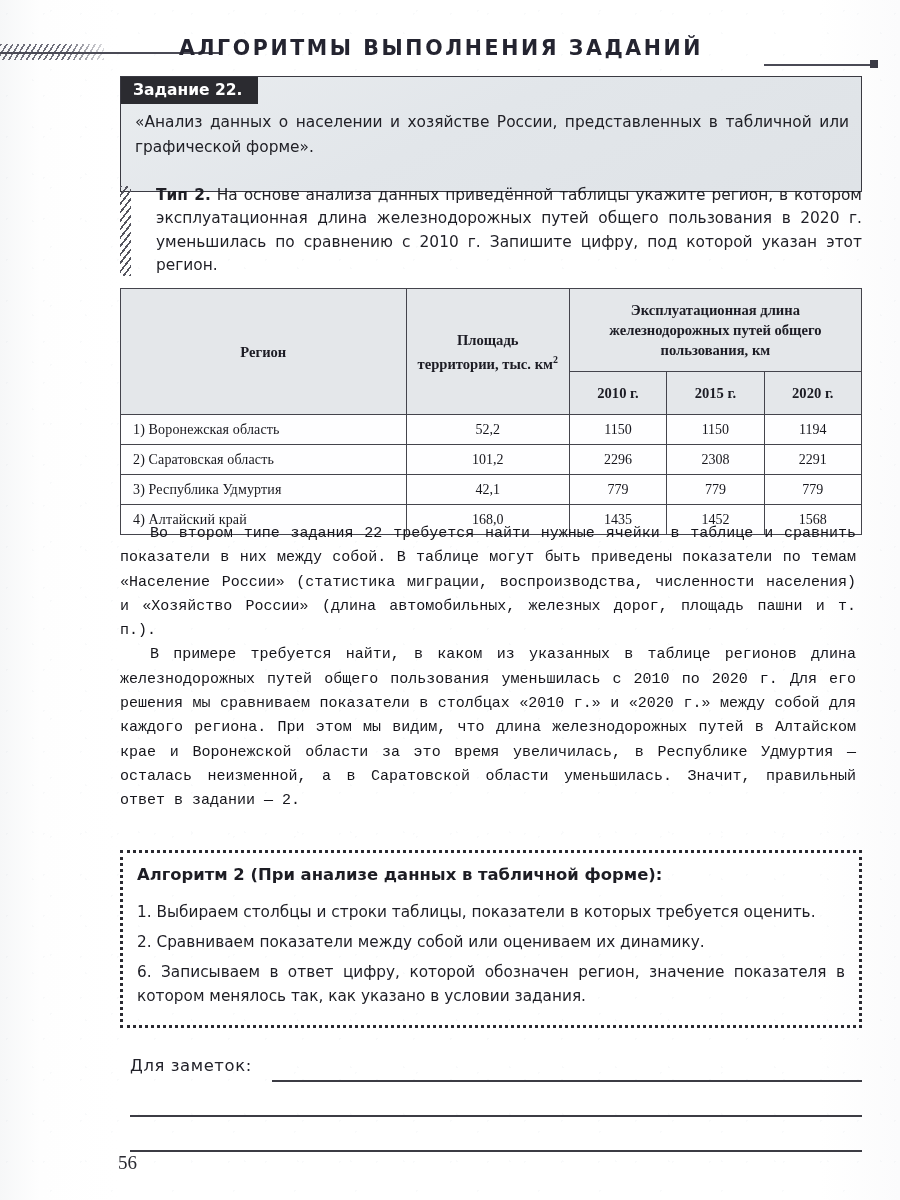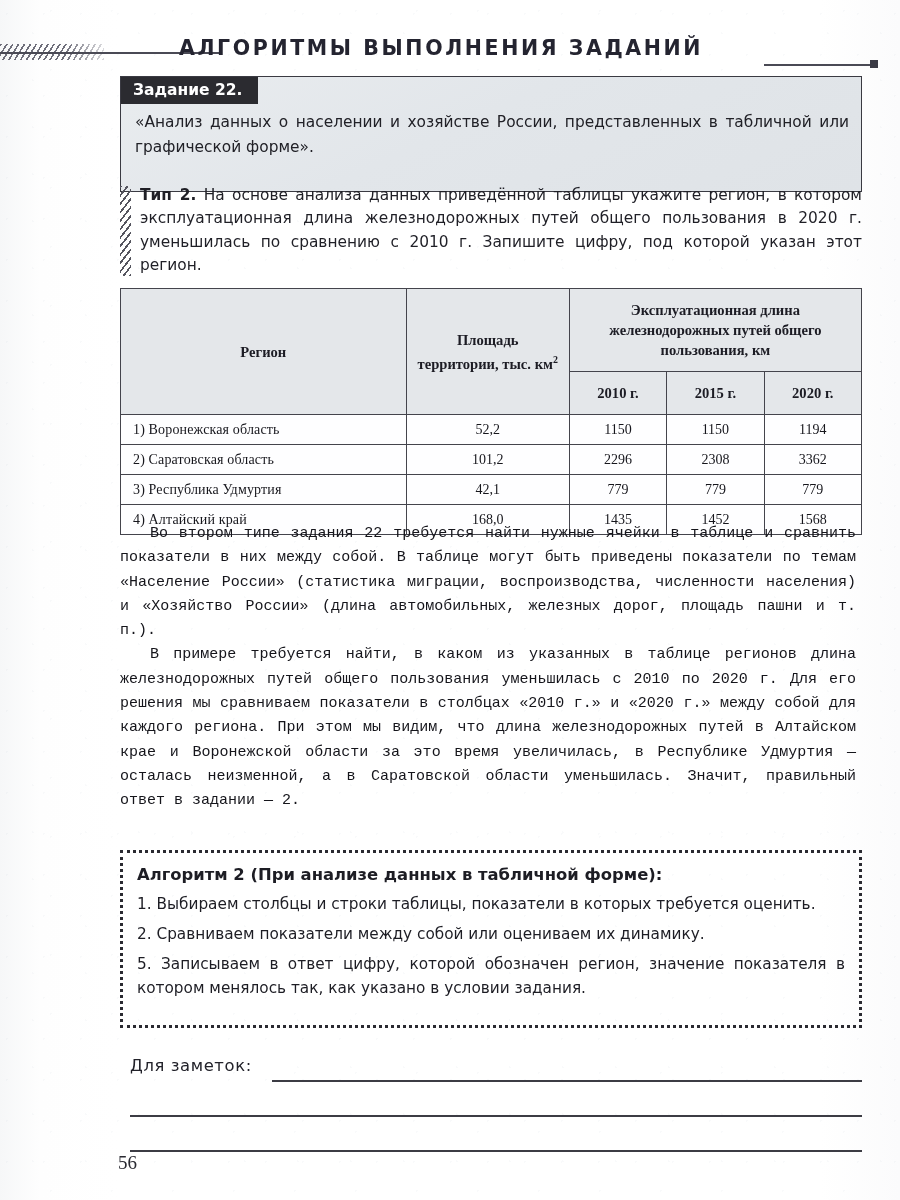--- a/index.html
+++ b/index.html
@@ -121,21 +121,21 @@
   .type-hatch {
     position: absolute;
     left: 0; top: 2px;
     width: 11px; height: 90px;
     background: repeating-linear-gradient(
       -52deg,
       #55555f 0px, #55555f 1.7px,
       rgba(255,255,255,0) 1.7px, rgba(255,255,255,0) 5.2px);
   }
   .type-text {
-    margin-left: 20px;
+    margin-left: 36px;
     font-family: "DejaVu Sans", sans-serif;
     font-size: 15.4px;
     line-height: 23.4px;
     text-align: justify;
     color: #1f1f26;
   }
   .type-text b { font-weight: bold; }
 
   
   .data-table {
@@ -197,21 +197,21 @@
     width: 742px; height: 178px;
     border: 3px dotted #2a2a31;
     padding: 10px 14px 8px 14px;
     font-family: "DejaVu Sans", sans-serif;
     color: #1d1d24;
   }
   .algo-title {
     font-weight: bold;
     font-size: 16.4px;
     line-height: 24px;
-    margin-bottom: 6px;
+    margin-bottom: 14px;
   }
   .algo-step {
     font-size: 15.3px;
     line-height: 23.2px;
     margin-bottom: 7px;
     text-align: justify;
   }
 
   
   .notes {
@@ -294,21 +294,21 @@
         <td class="cell-num">52,2</td>
         <td class="cell-num">1150</td>
         <td class="cell-num">1150</td>
         <td class="cell-num">1194</td>
       </tr>
       <tr>
         <td class="cell-region">2) Саратовская область</td>
         <td class="cell-num">101,2</td>
         <td class="cell-num">2296</td>
         <td class="cell-num">2308</td>
-        <td class="cell-num">3362</td>
+        <td class="cell-num">2291</td>
       </tr>
       <tr>
         <td class="cell-region">3) Республика Удмуртия</td>
         <td class="cell-num">42,1</td>
         <td class="cell-num">779</td>
         <td class="cell-num">779</td>
         <td class="cell-num">779</td>
       </tr>
       <tr>
         <td class="cell-region">4) Алтайский край</td>
@@ -322,21 +322,21 @@
 
   <div class="prose">
     <p>Во втором типе задания 22 требуется найти нужные ячейки в таблице и сравнить показатели в них между собой. В таблице могут быть приведены показатели по темам «Население России» (статистика миграции, воспроизводства, численности населения) и «Хозяйство России» (длина автомобильных, железных дорог, площадь пашни и т. п.).</p>
     <p>В примере требуется найти, в каком из указанных в таблице регионов длина железнодорожных путей общего пользования уменьшилась с 2010 по 2020 г. Для его решения мы сравниваем показатели в столбцах «2010 г.» и «2020 г.» между собой для каждого региона. При этом мы видим, что длина железнодорожных путей в Алтайском крае и Воронежской области за это время увеличилась, в Республике Удмуртия — осталась неизменной, а в Саратовской области уменьшилась. Значит, правильный ответ в задании — 2.</p>
   </div>
 
   <div class="algo-box">
     <div class="algo-title">Алгоритм 2 (При анализе данных в табличной форме):</div>
     <div class="algo-step">1. Выбираем столбцы и строки таблицы, показатели в которых требуется оценить.</div>
     <div class="algo-step">2. Сравниваем показатели между собой или оцениваем их динамику.</div>
-    <div class="algo-step">5. Записываем в ответ цифру, которой обозначен регион, значение показателя в котором менялось так, как указано в условии задания.</div>
+    <div class="algo-step">6. Записываем в ответ цифру, которой обозначен регион, значение показателя в котором менялось так, как указано в условии задания.</div>
   </div>
 
   <div class="notes">
     <div class="notes-label">Для  заметок:</div>
     <div class="note-line l1"></div>
     <div class="note-line l2"></div>
     <div class="note-line l3"></div>
   </div>
 
   <div class="folio">56</div>

